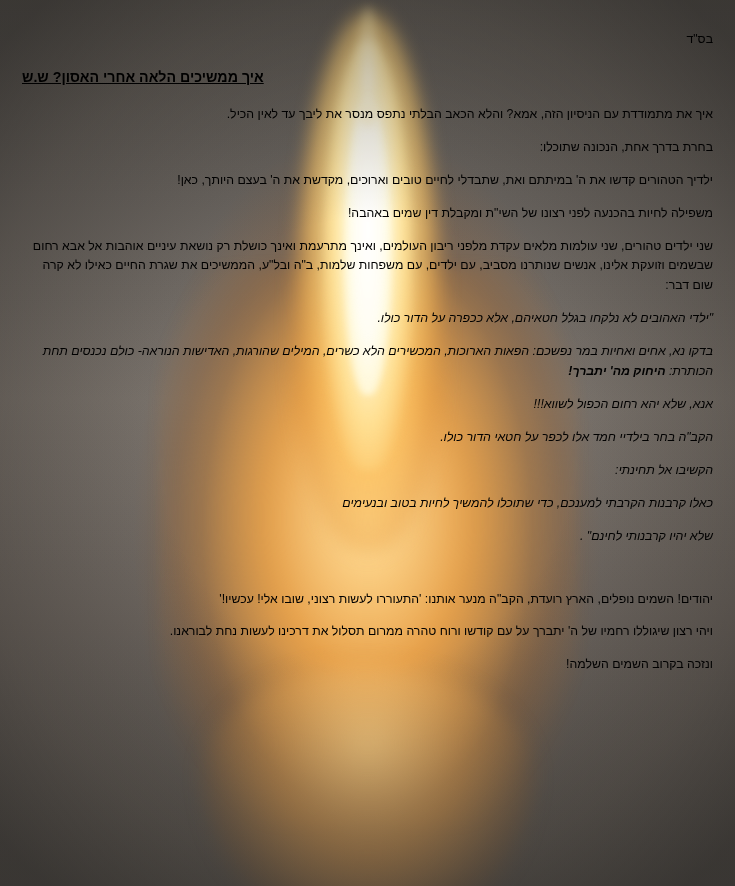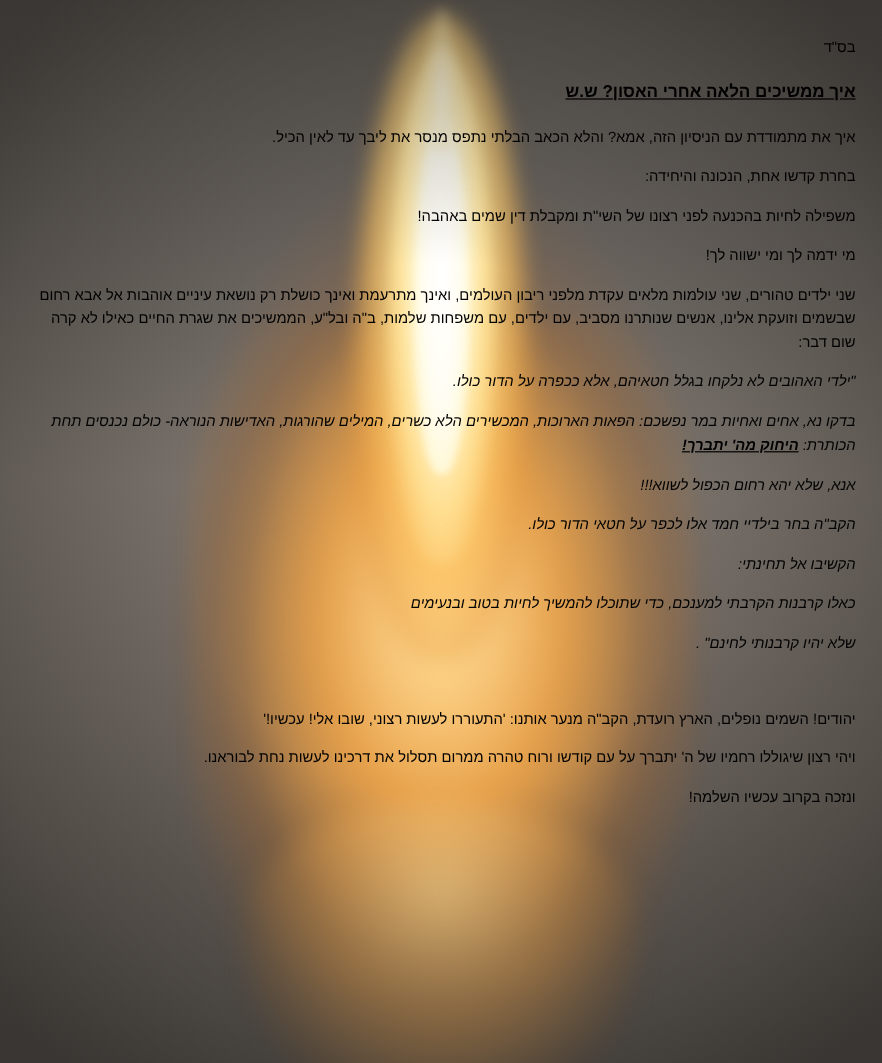--- a/index.html
+++ b/index.html
@@ -111,35 +111,34 @@
     padding: 30px 22px 10px 22px;
     box-sizing: border-box;
     font-size: 12.3px;
     line-height: 1.62;
   }
   .bsd {
     font-size: 12.3px;
     margin: 0 0 16px 0;
   }
   .doc-title {
-    text-align: right;
+    text-align: left;
     font-size: 14.2px;
     font-weight: 700;
     text-decoration: underline;
     margin: 0 0 16px 0;
   }
   .para {
     margin: 0 0 13px 0;
   }
   .italic {
     font-style: italic;
   }
   .bold {
     font-weight: 700;
-    text-decoration: underline;
   }
   .spacer-lg {
     height: 30px;
   }
 </style>
 </head>
 <body>
 
 <div id="bg-art">
   <div id="bg-base"></div>
@@ -152,34 +151,34 @@
   <div id="vignette"></div>
 </div>
 
 <div id="doc">
 
   <div class="bsd">בס"ד</div>
 
   <div class="doc-title">איך ממשיכים הלאה אחרי האסון? ש.ש</div>
 
   <p class="para">איך את מתמודדת עם הניסיון הזה, אמא? והלא הכאב הבלתי נתפס מנסר את ליבך עד לאין הכיל.</p>
-  <p class="para">בחרת קדשו אחת, הנכונה והיחידה:</p>
+  <p class="para">בחרת בדרך אחת, הנכונה שתוכלו:</p>
+  <p class="para">ילדיך הטהורים קדשו את ה' במיתתם ואת, שתבדלי לחיים טובים וארוכים, מקדשת את ה' בעצם היותך, כאן!</p>
   <p class="para">משפילה לחיות בהכנעה לפני רצונו של השי"ת ומקבלת דין שמים באהבה!</p>
-  <p class="para">מי ידמה לך ומי ישווה לך!</p>
   <p class="para">שני ילדים טהורים, שני עולמות מלאים עקדת מלפני ריבון העולמים, ואינך מתרעמת ואינך כושלת רק נושאת עיניים אוהבות אל אבא רחום שבשמים וזועקת אלינו, אנשים שנותרנו מסביב, עם ילדים, עם משפחות שלמות, ב"ה ובל"ע, הממשיכים את שגרת החיים כאילו לא קרה שום דבר:</p>
 
   <p class="para italic">"ילדי האהובים לא נלקחו בגלל חטאיהם, אלא ככפרה על הדור כולו.</p>
 
   <p class="para italic"><span>בדקו נא, אחים ואחיות במר נפשכם: הפאות הארוכות, המכשירים הלא כשרים, המילים שהורגות, האדישות הנוראה- כולם נכנסים תחת הכותרת: </span><span class="bold">היחוק מה' יתברך!</span></p>
 
   <p class="para italic">אנא, שלא יהא רחום הכפול לשווא!!!</p>
   <p class="para italic">הקב"ה בחר בילדיי חמד אלו לכפר על חטאי הדור כולו.</p>
   <p class="para italic">הקשיבו אל תחינתי:</p>
   <p class="para italic">כאלו קרבנות הקרבתי למענכם, כדי שתוכלו להמשיך לחיות בטוב ובנעימים</p>
   <p class="para italic">שלא יהיו קרבנותי לחינם" .</p>
 
   <div class="spacer-lg"></div>
 
   <p class="para">יהודים! השמים נופלים, הארץ רועדת, הקב"ה מנער אותנו: 'התעוררו לעשות רצוני, שובו אלי! עכשיו!'</p>
   <p class="para">ויהי רצון שיגוללו רחמיו של ה' יתברך על עם קודשו ורוח טהרה ממרום תסלול את דרכינו לעשות נחת לבוראנו.</p>
-  <p class="para">ונזכה בקרוב עכשיו השלמה!</p>
+  <p class="para">ונזכה בקרוב השמים השלמה!</p>
 
 </div>
 
 </body></html>

